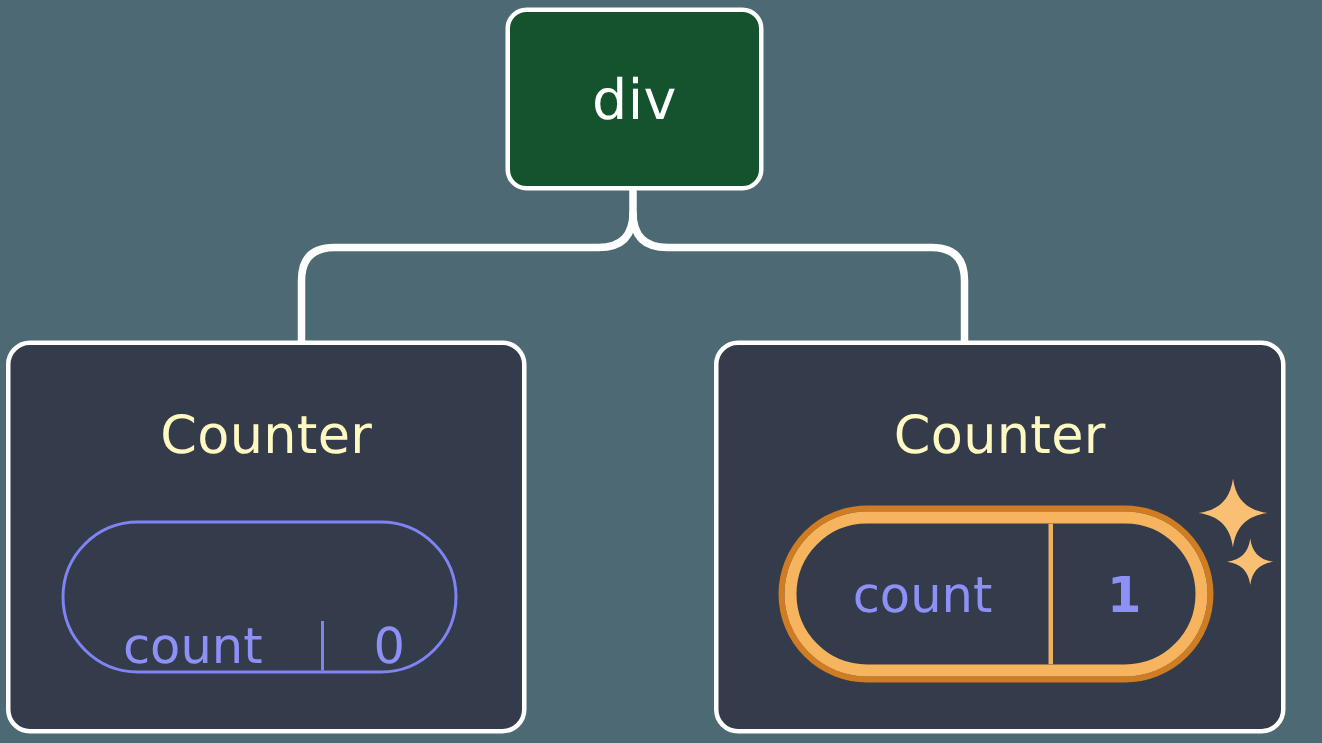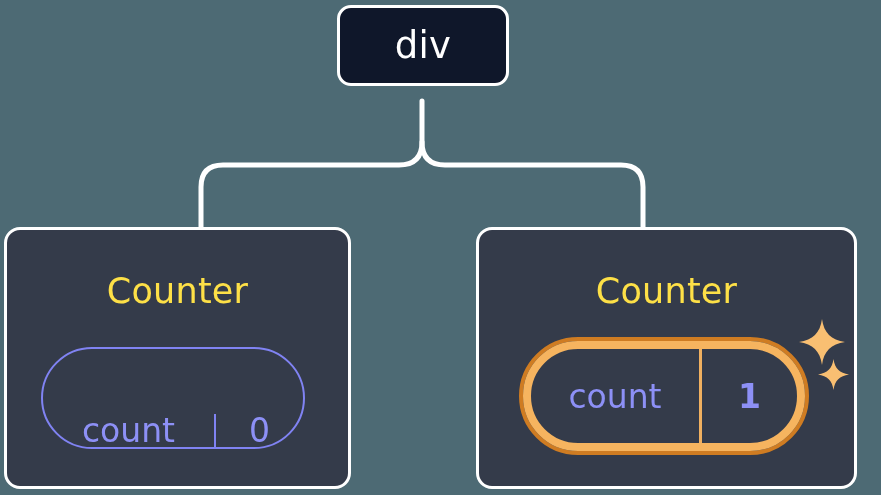--- a/index.html
+++ b/index.html
@@ -27,23 +27,23 @@
     height: 495px;
     pointer-events: none;
   }
 
   
   .node-root {
     position: absolute;
     left: 337px;
     top: 5px;
     width: 172px;
-    height: 81px;
-    box-sizing: border-box;
-    background: #0f172a;
+    height: 122px;
+    box-sizing: border-box;
+    background: #14532d;
     border: 3px solid #ffffff;
     border-radius: 14px;
     display: flex;
     align-items: center;
     justify-content: center;
   }
   .node-root .label {
     color: #ffffff;
     font-size: 37px;
     line-height: 1;
@@ -62,21 +62,21 @@
   }
   .card.left  { left: 4px;   width: 347px; }
   .card.right { left: 476px; width: 381px; }
 
   .card-title {
     position: absolute;
     left: 0;
     right: 0;
     top: 44px;
     text-align: center;
-    color: #fde047;
+    color: #fef9c3;
     font-size: 35px;
     line-height: 1;
     letter-spacing: 0.2px;
   }
 
   
   .pill {
     position: absolute;
     box-sizing: border-box;
     display: flex;

